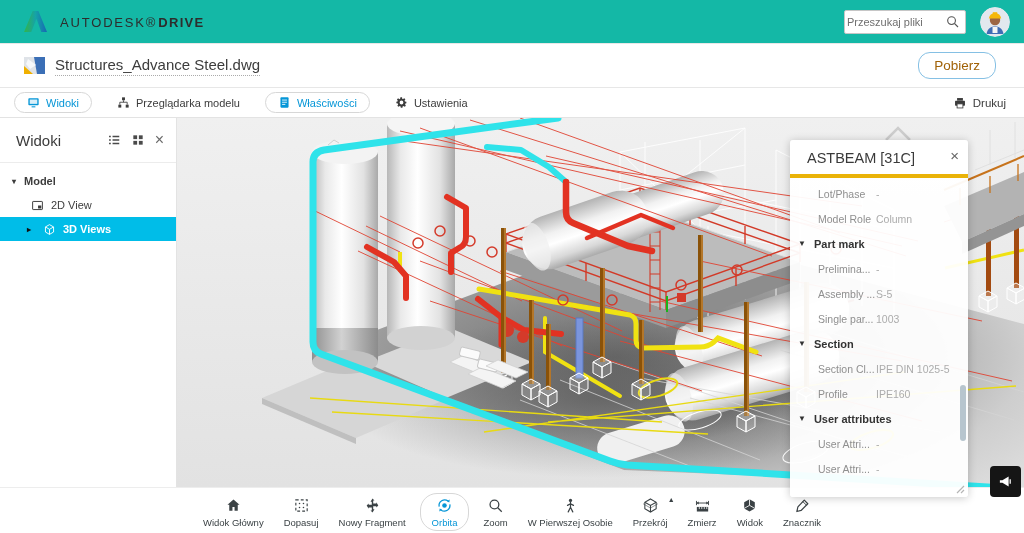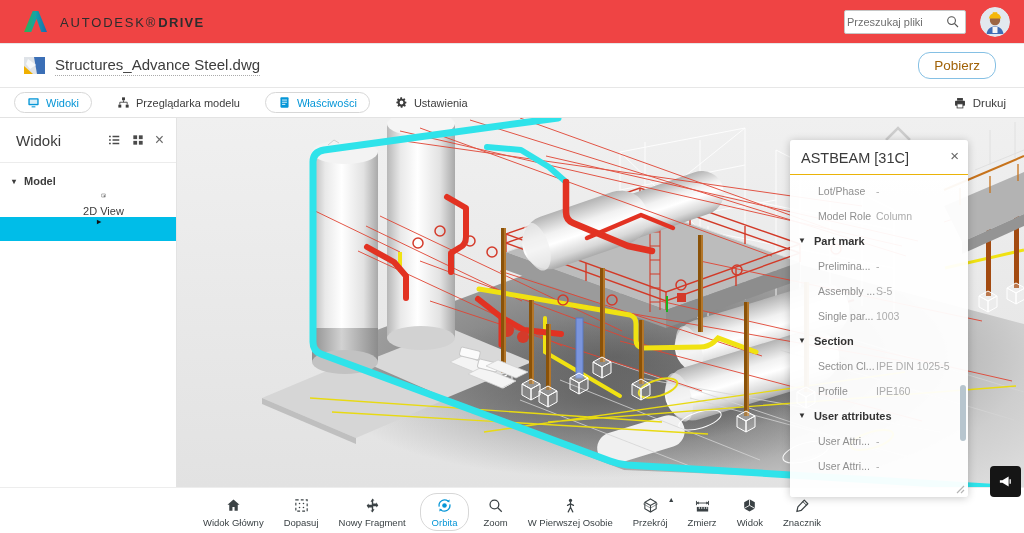--- a/index.html
+++ b/index.html
@@ -1,21 +1,21 @@
 <!DOCTYPE html>
 <html><head>
 <meta charset="utf-8">
 <style>
   html,body{margin:0;padding:0;}
   body{width:1024px;height:533px;position:relative;overflow:hidden;background:#fff;
        font-family:"Liberation Sans",sans-serif;-webkit-font-smoothing:antialiased;}
   
   .topbar{position:absolute;top:0;left:0;width:1024px;height:44px;box-sizing:border-box;
           border-bottom:1px solid #e7e7e7;display:flex;align-items:center;
-          justify-content:space-between;padding:0 14px 0 24px;background:#ef4444;z-index:5;}
+          justify-content:space-between;padding:0 14px 0 24px;background:#14b8a6;z-index:5;}
   .brand{display:flex;align-items:center;gap:11px;cursor:pointer;}
   .brand-a{font-size:13px;letter-spacing:.14em;color:#2d2d2d;}
   .brand-d{font-size:13px;letter-spacing:.1em;color:#2d2d2d;font-weight:bold;margin-left:1px;}
   .top-right{display:flex;align-items:center;gap:14px;}
   .searchbox{position:relative;width:120px;height:22px;border:1px solid #c6c6c6;border-radius:2px;
              display:flex;align-items:center;background:#fff;}
   .searchbox input{border:none;outline:none;width:92px;font-size:11px;color:#444;
                    font-family:"Liberation Sans",sans-serif;background:transparent;}
   .searchbox input::placeholder{color:#6f6f6f;}
   .search-ic{position:absolute;right:5px;top:3px;}
@@ -47,31 +47,31 @@
   .vp-head{display:flex;align-items:center;height:44px;padding:0 12px 0 16px;
            border-bottom:1px solid #ececec;}
   .vp-title{flex:1;font-size:15px;color:#3c3c3c;}
   .vp-ics{display:flex;align-items:center;gap:10px;color:#4a4a4a;}
   .vp-ics svg{width:14px;height:14px;cursor:pointer;}
   .vp-close{font-size:16px;color:#6a6a6a;cursor:pointer;line-height:1;}
   .tree-root{padding:12px 0 6px 12px;font-size:11px;font-weight:bold;color:#3c3c3c;
              display:flex;gap:8px;align-items:center;cursor:pointer;}
   .tree-root .tri{font-size:8px;}
   .tree-item{height:24px;display:flex;align-items:center;font-size:11px;color:#3c3c3c;
-             padding-left:31px;gap:7px;cursor:pointer;flex-direction:column;}
+             padding-left:31px;gap:7px;cursor:pointer;}
   .tree-item svg{width:13px;height:13px;}
   .tree-item.selected{color:#fff;font-weight:bold;padding-left:27px;}
   .tree-item .exp{font-size:8px;color:#111;width:9px;}
   
   .scene{position:absolute;left:177px;top:118px;width:847px;height:369px;display:block;z-index:1;}
   
   .props-panel{position:absolute;left:790px;top:140px;width:178px;height:357px;
                background:rgba(255,255,255,.95);border-radius:3px;z-index:3;
                box-shadow:0 1px 8px rgba(0,0,0,.22);box-sizing:border-box;}
-  .pp-head{position:relative;padding:9px 10px 7px 11px;border-bottom:1px solid #eab308;}
+  .pp-head{position:relative;padding:9px 10px 7px 17px;border-bottom:4px solid #eab308;}
   .pp-title{font-size:14.5px;color:#3a3a3a;}
   .pp-close{position:absolute;right:9px;top:8px;font-size:15px;color:#666;cursor:pointer;line-height:1;}
   .pp-rows{padding-top:3px;}
   .pp-row{display:flex;height:25px;align-items:center;}
   .pp-row .lbl{margin-left:28px;width:58px;font-size:10.5px;color:#8f8f8f;white-space:nowrap;overflow:hidden;}
   .pp-row .val{font-size:10.5px;color:#acacac;white-space:nowrap;}
   .pp-header{display:flex;align-items:center;height:25px;font-size:11px;font-weight:bold;
              color:#333;gap:8px;padding-left:8px;cursor:pointer;}
   .pp-header .tri{font-size:8px;color:#333;}
   .pp-scrollbar{position:absolute;right:2px;top:245px;width:6px;height:56px;background:#b7c5ce;

